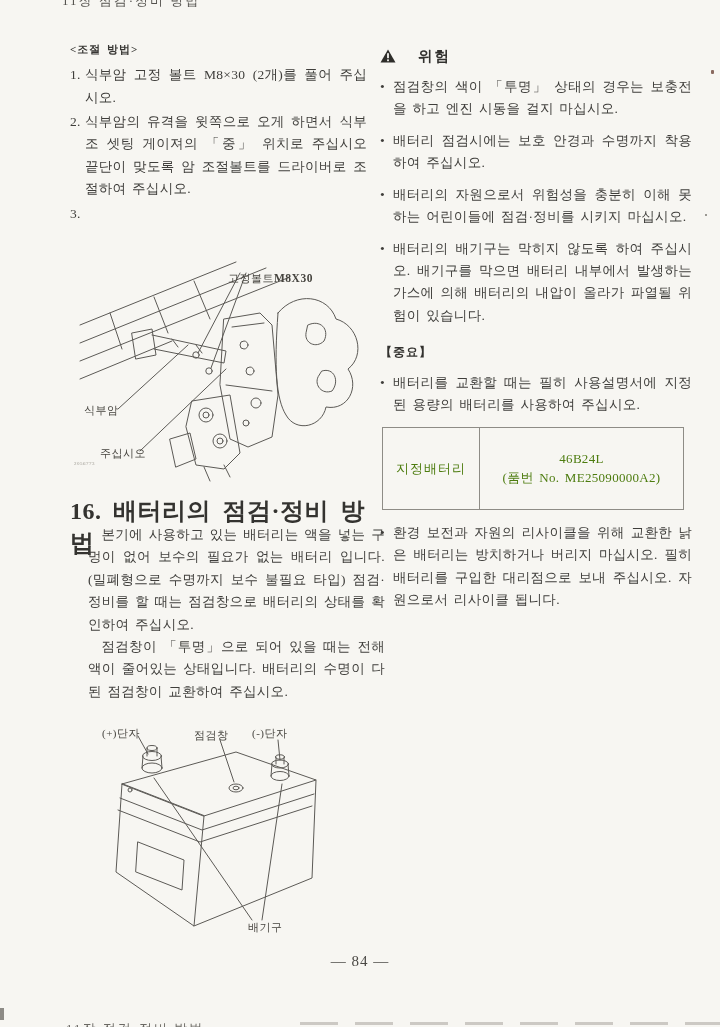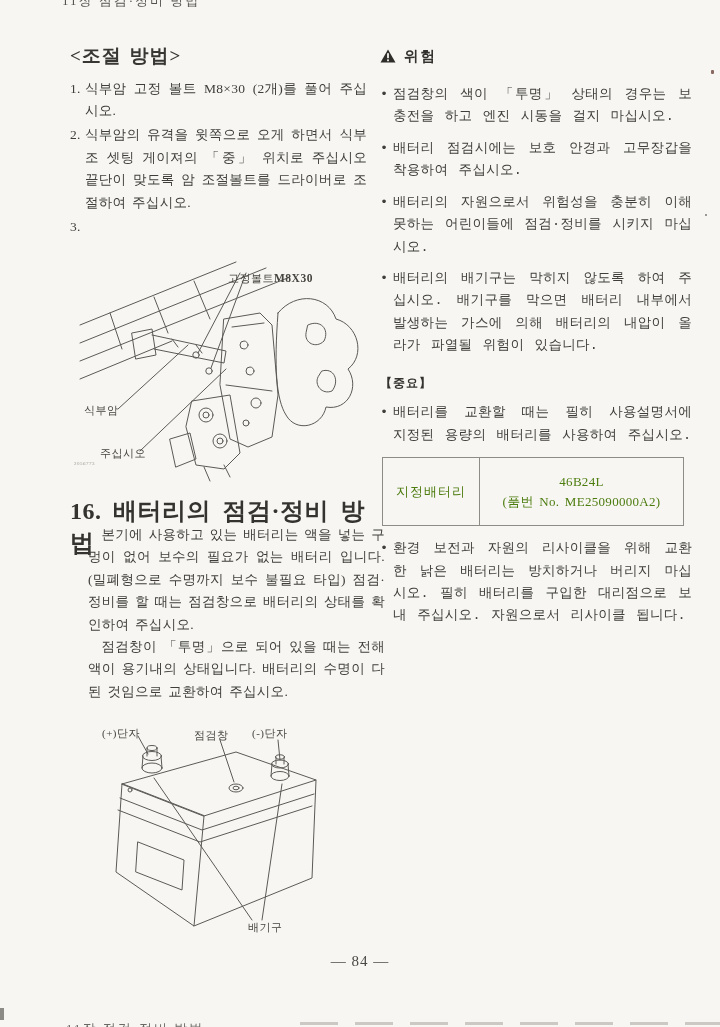--- a/index.html
+++ b/index.html
@@ -14,44 +14,44 @@
     background:#f7f6f2;
     color:#3f3e3b;
     overflow:hidden;
   }
   
   .body-text{font-size:13.5px;line-height:1.66;letter-spacing:.3px;word-spacing:2px;text-align:justify;}
   .cut-top{position:absolute;left:62px;top:-8px;font-size:13px;color:#55534f;letter-spacing:2px;}
   .cut-bottom{position:absolute;left:66px;top:1020px;font-size:13px;color:#6b6964;letter-spacing:2px;}
   
   .col-left{position:absolute;left:70px;top:40px;width:297px;}
-  .adjust-heading{font-weight:bold;font-size:19px;letter-spacing:1px;margin-bottom:6px;color:#383734;}
+  .adjust-heading{font-weight:bold;font-size:11px;letter-spacing:1px;margin-bottom:6px;color:#383734;}
   .step{position:relative;padding-left:15px;margin-bottom:2px;}
   .step-num{position:absolute;left:0;top:0;}
   .sec16-title{position:absolute;left:70px;top:495px;width:300px;font-size:24px;font-weight:bold;letter-spacing:.5px;word-spacing:5px;color:#343330;}
   .sec16-body{position:absolute;left:88px;top:524px;width:297px;}
   .sec16-body p{margin:0;text-indent:1em;}
   
   .diagram{position:absolute;}
   .diagram svg{display:block;}
   .dia-label{position:absolute;font-size:11px;letter-spacing:.5px;color:#46443f;white-space:nowrap;}
   .dia-label b{font-size:11.5px;}
   .fig-code{position:absolute;left:74px;top:461px;font-size:5px;color:#9a978f;letter-spacing:.5px;}
   
   .col-right{position:absolute;left:380px;top:44px;width:312px;}
-  .danger-head{display:flex;align-items:center;gap:8px;margin-bottom:16px;}
+  .danger-head{display:flex;align-items:center;gap:22px;margin-bottom:8px;}
   .danger-title{font-weight:bold;font-size:14.5px;letter-spacing:2px;color:#33322f;}
-  .bullet-item{position:relative;padding-left:13px;margin-bottom:9px;font-family:Liberation Mono, monospace;}
+  .bullet-item{position:relative;padding-left:13px;margin-bottom:9px;}
   .bullet-item::before{content:"\2022";position:absolute;left:0;top:0;}
   .bullet-note{margin-top:0;}
   .important-title{font-weight:bold;font-size:12px;letter-spacing:1px;margin:16px 0 9px 0;color:#33322f;}
   .battery-table{width:302px;border-collapse:collapse;margin:10px 0 12px 2px;font-size:13px;color:#4d7c0f;}
   .battery-table td{border:1px solid #8e8c86;}
   .bt-label{width:94px;text-align:center;letter-spacing:1px;}
-  .bt-value{text-align:center;padding:14px 2px;line-height:1.5;}
+  .bt-value{text-align:center;padding:21px 2px;line-height:1.5;}
   
   .page-number{position:absolute;left:0;top:953px;width:720px;text-align:center;font-size:15px;letter-spacing:1px;color:#4a4844;}
   
   .art{position:absolute;}
   .edge-band{left:300px;top:1022px;width:420px;height:3px;
     background:repeating-linear-gradient(90deg,#ccc9c4 0 38px,rgba(0,0,0,0) 38px 55px);}
   .speck1{left:711px;top:70px;width:3px;height:4px;background:#8a6a60;border-radius:1px;}
   .speck2{left:705px;top:214px;width:2px;height:2px;background:#9a9892;}
   .speck3{left:0;top:1008px;width:4px;height:12px;background:#8d8b86;}
 </style>
@@ -126,21 +126,21 @@
   <div class="dia-label" style="left:228px;top:271px;">
     <span>고정볼트</span><b>M8X30</b>
   </div>
   <div class="dia-label" style="left:84px;top:403px;">식부암</div>
   <div class="dia-label" style="left:100px;top:446px;">주십시오</div>
   <div class="fig-code">2056773</div>
 
   <div class="sec16-title">16. 배터리의 점검·정비 방법</div>
   <div class="sec16-body body-text">
     <p>본기에 사용하고 있는 배터리는 액을 넣는 구멍이 없어 보수의 필요가 없는 배터리 입니다.(밀폐형으로 수명까지 보수 불필요 타입) 점검·정비를 할 때는 점검창으로 배터리의 상태를 확인하여 주십시오.</p>
-    <p>점검창이 「투명」으로 되어 있을 때는 전해액이 용기내의 상태입니다. 배터리의 수명이 다 된 것임으로 교환하여 주십시오.</p>
+    <p>점검창이 「투명」으로 되어 있을 때는 전해액이 줄어있는 상태입니다. 배터리의 수명이 다 된 점검창이 교환하여 주십시오.</p>
   </div>
 
   <div class="diagram" style="left:86px;top:714px;width:250px;height:232px;">
     <svg viewBox="0 0 250 232" width="250" height="232">
       <g stroke="#5c5a56" stroke-width="1" fill="none" stroke-linecap="round">
 
         <path d="M36,70 L150,38 L230,66 L118,102 Z"></path>
         <path d="M36,70 L30,158 L108,212 L118,102 Z"></path>
         <path d="M230,66 L226,164 L108,212"></path>
 
@@ -187,21 +187,21 @@
         <rect x="7.1" y="4.2" width="1.8" height="5" fill="#f7f6f2"></rect>
         <rect x="7.1" y="10.4" width="1.8" height="1.8" fill="#f7f6f2"></rect>
       </svg>
       <span class="danger-title">위험</span>
     </div>
 
     <div class="bullet-item">
       <div>점검창의 색이 「투명」 상태의 경우는 보충전을 하고 엔진 시동을 걸지 마십시오.</div>
     </div>
     <div class="bullet-item">
-      <div>배터리 점검시에는 보호 안경과 고무장갑을 착용하여 주십시오.</div>
+      <div>배터리 점검시에는 보호 안경과 수명까지 착용하여 주십시오.</div>
       <div class="bullet-note"></div>
     </div>
     <div class="bullet-item">
       <div>배터리의 자원으로서 위험성을 충분히 이해 못하는 어린이들에 점검·정비를 시키지 마십시오.</div>
       <div class="bullet-note"></div>
     </div>
     <div class="bullet-item">
       <div>배터리의 배기구는 막히지 않도록 하여 주십시오. 배기구를 막으면 배터리 내부에서 발생하는 가스에 의해 배터리의 내압이 올라가 파열될 위험이 있습니다.</div>
       <div class="bullet-note"></div>
     </div>

